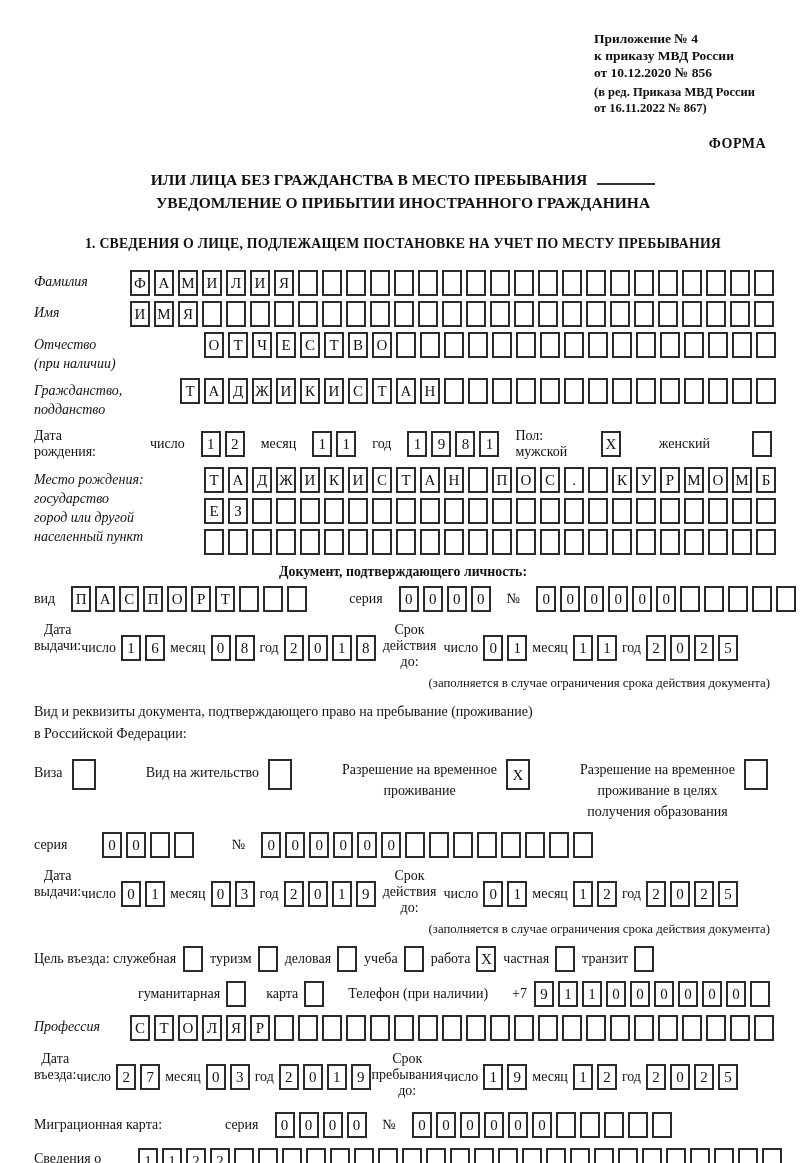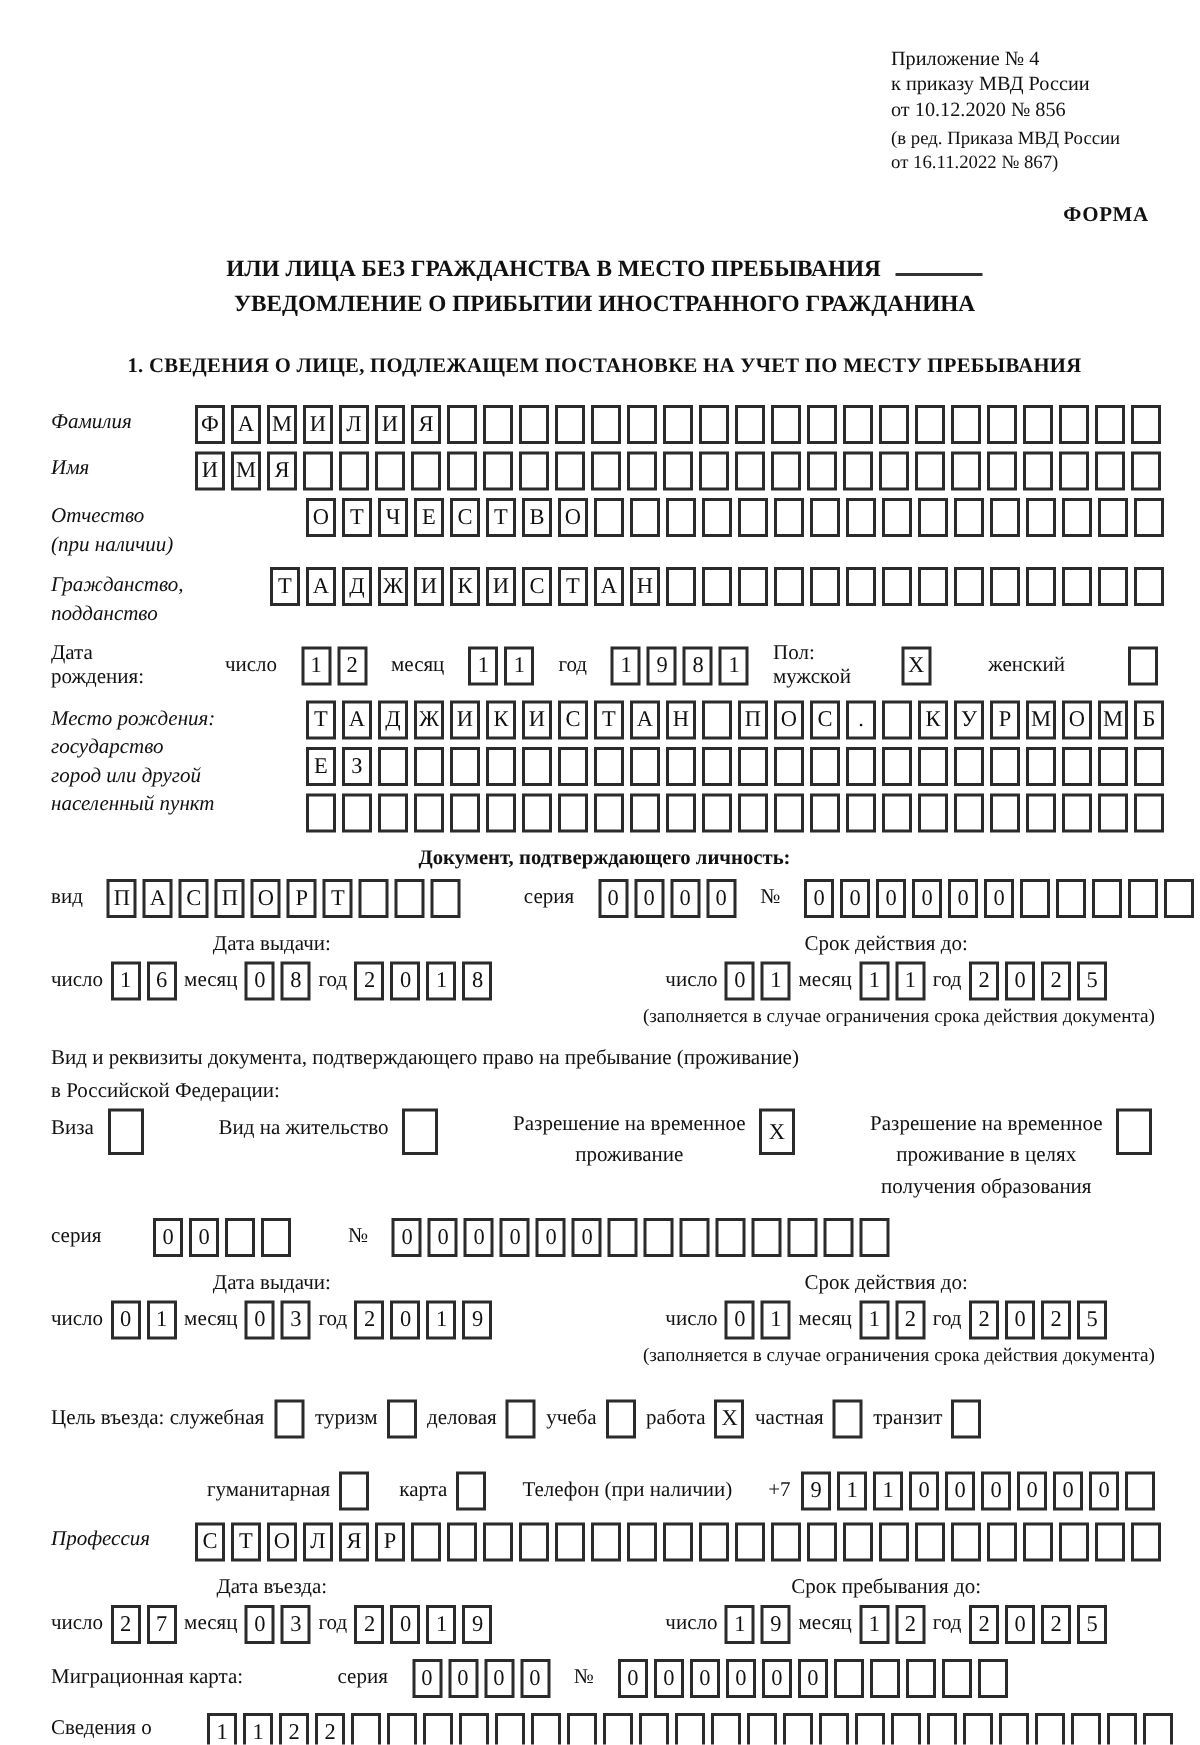--- a/index.html
+++ b/index.html
@@ -6,21 +6,21 @@
   html, body { margin: 0; padding: 0; }
   body {
     width: 800px; height: 1163px;
     background: #ffffff; color: #111;
     font-family: "Liberation Serif", "DejaVu Serif", serif;
     font-size: 14px; overflow: hidden;
   }
   .page { padding: 30px 28px 0 34px; }
 
   
-  .hdr { width: 190px; margin-left: 560px; line-height: 17px; font-size: 13.5px; }
+  .hdr { width: 190px; margin-left: 560px; line-height: 17px; font-size: 13.5px; font-weight: bold; }
   .hdr .sub { font-size: 12.5px; margin-top: 3px; line-height: 16px; }
   .forma { text-align: right; font-weight: bold; font-size: 14px; margin: 20px 6px 0 0; letter-spacing: .5px; }
 
   
   .title { text-align: center; font-weight: bold; font-size: 15.5px; line-height: 23px; margin-top: 16px; }
   .title-underline { display: inline-block; width: 58px; border-bottom: 2px solid #333; height: 14px; margin-left: 10px; }
   .sec-heading { text-align: center; font-weight: bold; font-size: 13.8px; margin-top: 22px; letter-spacing: .2px; }
 
   
   .row { display: flex; align-items: flex-start; margin-top: 5px; }
@@ -38,35 +38,35 @@
     display: inline-block; width: 20px; height: 26px;
     border: 2px solid #2b2b2b; text-align: center;
     line-height: 23px; font-size: 15px; flex: 0 0 auto;
   }
   .checkbox.lg { width: 24px; height: 31px; line-height: 28px; }
   .gap6 { width: 6px; flex: 0 0 auto; } .gap10 { width: 10px; flex: 0 0 auto; }
   .inline { display: flex; align-items: center; gap: 16px; }
 
   
   .date-cols { display: flex; justify-content: space-between; margin-top: 10px; padding-right: 34px; }
-  .date-col { display: flex; flex-direction: column; }
+  .date-col { display: flex; flex-direction: row; }
   .date-title { text-align: center; margin-bottom: 3px; }
   .date-row { display: flex; align-items: center; gap: 5px; }
   .note { text-align: right; font-size: 12.8px; margin-top: 3px; padding-right: 2px; }
 
   .doc-heading { text-align: center; font-weight: bold; font-size: 13.8px; margin-top: 9px; }
   .intro { margin-top: 10px; line-height: 22px; }
 
   
-  .opts { display: flex; justify-content: space-between; margin-top: 0; padding-right: 4px; }
+  .opts { display: flex; justify-content: space-between; margin-top: 14px; padding-right: 4px; }
   .opt { display: flex; align-items: flex-start; gap: 9px; }
   .opt .stack { text-align: center; line-height: 21px; }
 
   
-  .purpose { display: flex; align-items: center; gap: 7px; margin-top: 22px; flex-wrap: nowrap; }
+  .purpose { display: flex; align-items: center; gap: 7px; margin-top: 9px; flex-wrap: nowrap; }
   .purpose .pair { display: flex; align-items: center; gap: 6px; }
 
   .reps { display: flex; margin-top: 8px; }
   .reps .labels { width: 104px; flex: 0 0 auto; line-height: 21px; padding-top: 2px; }
 </style>
 </head>
 <body>
 
 <div class="page">
 

